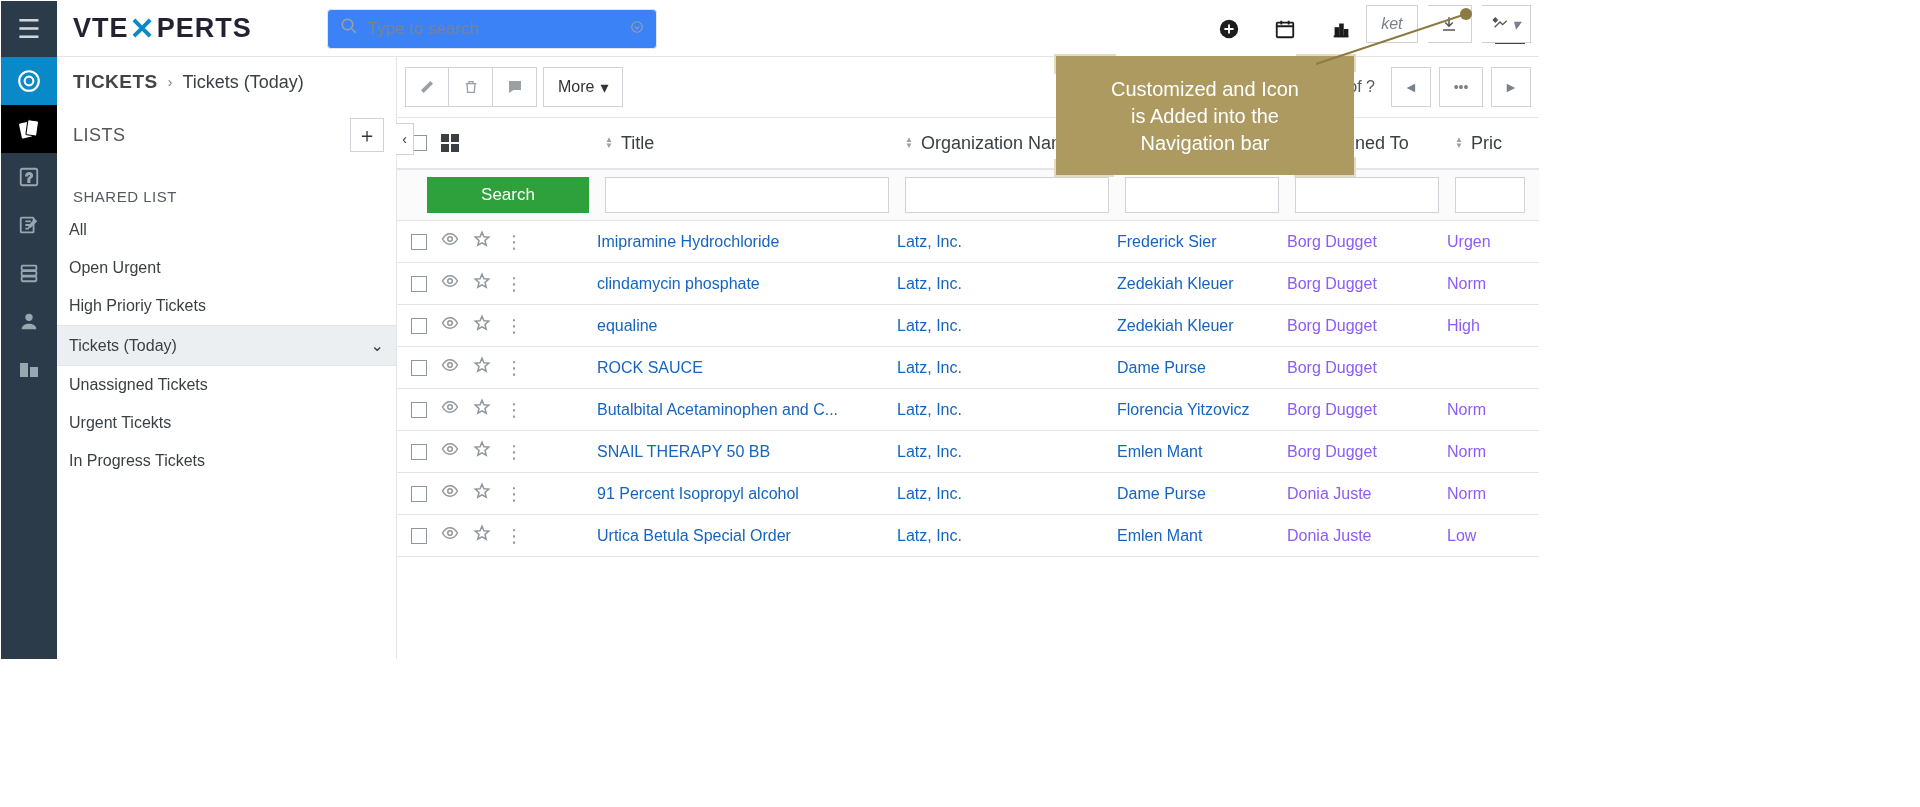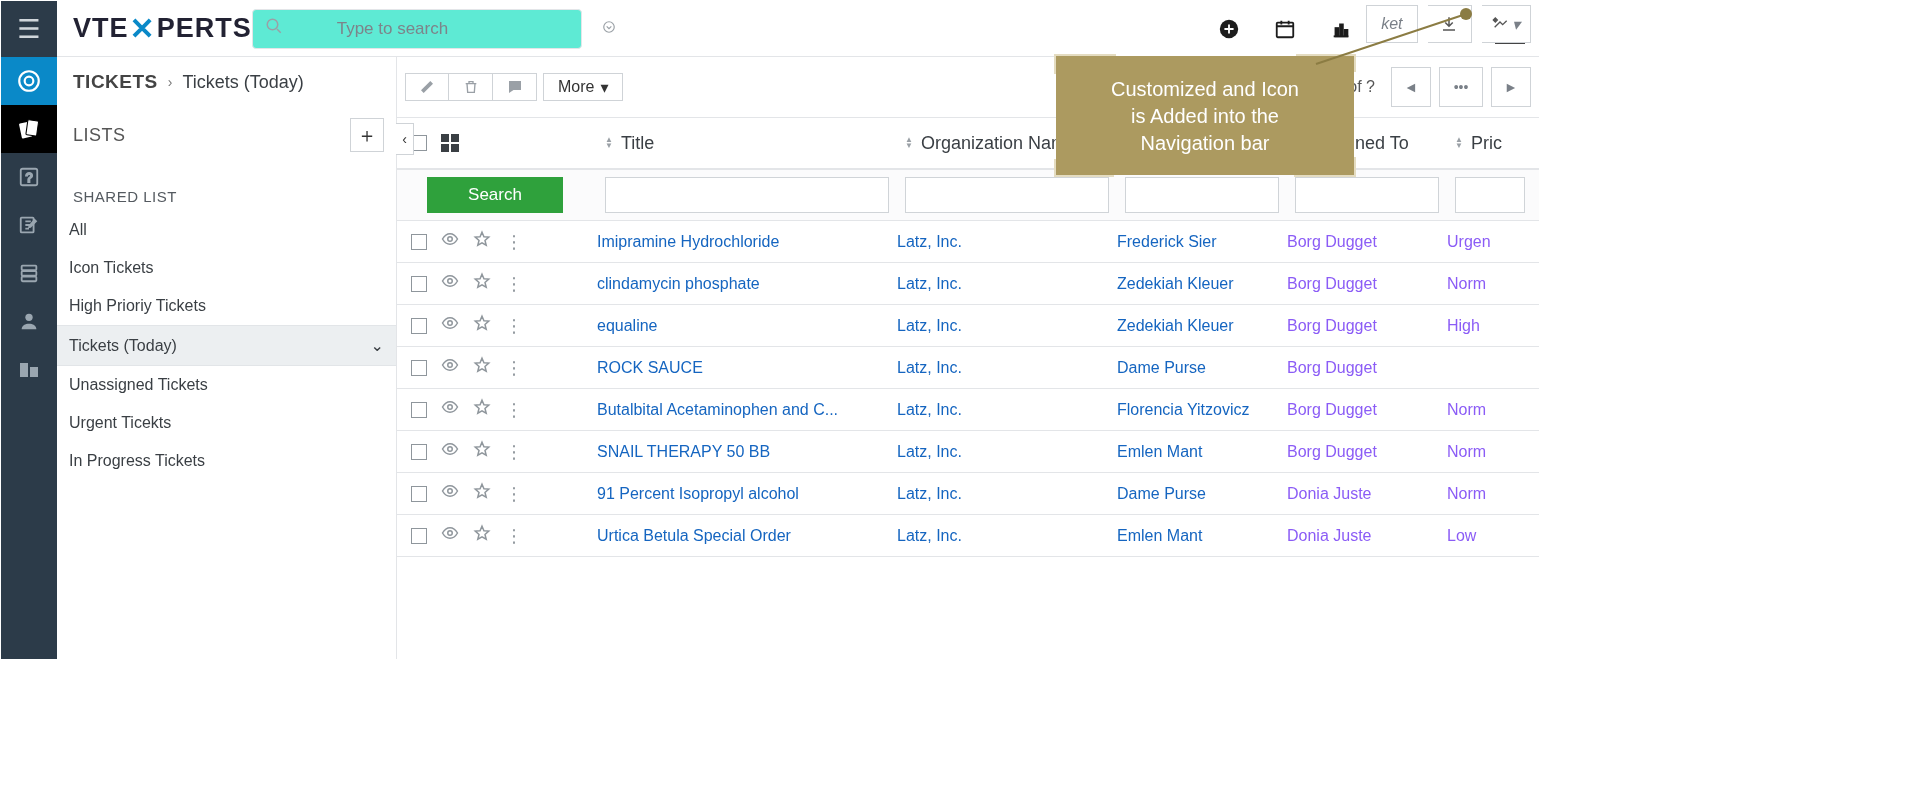--- a/index.html
+++ b/index.html
@@ -7,21 +7,21 @@
   .app { display:flex; height:660px; width:1540px; border:1px solid #fff; }
   .leftbar { width:56px; background:#2c3b49; display:flex; flex-direction:column; align-items:center; }
   .leftbar .item { width:56px; height:48px; display:flex; align-items:center; justify-content:center; color:#9aa6b0; font-size:22px; cursor:pointer; }
   .leftbar .item.top { height:56px; background:#2c3b49; color:#d0d6db; font-size:26px; }
   .leftbar .item.ring { background:#0a89c8; color:#fff; }
   .leftbar .item.cards { background:#000; color:#fff; }
   .main { flex:1; display:flex; flex-direction:column; background:#fff; }
   .topbar { height:56px; display:flex; align-items:center; padding:0 12px 0 16px; border-bottom:1px solid #e3e5e8; }
   .logo { font-weight:700; font-size:27px; letter-spacing:1px; color:#223; display:flex; align-items:center; }
   .logo .x { color:#0a89c8; font-size:30px; font-weight:900; margin:0 1px; }
-  .search-wrap { width:330px; height:40px; border:1px solid #e3e5e8; border-radius:4px; display:flex; align-items:center; padding:0 12px; color:#858b90; background:#5eead4;gap:44px; }
+  .search-wrap { margin-left:75px; width:330px; height:40px; border:1px solid #e3e5e8; border-radius:4px; display:flex; align-items:center; padding:0 12px; color:#858b90; background:#3b82f6; }
   .search-wrap .mag { margin-right:10px; font-size:18px; color:#9aa0a6; }
   .search-wrap input { flex:1; border:0; outline:0; font-size:17px; color:#333; background:transparent; }
   .search-wrap input::placeholder { color:#7d848a; }
   .search-wrap .chev { color:#9aa0a6; }
   .topspacer { flex:1; }
   .topicons { display:flex; align-items:center; gap:28px; margin-right:2px; }
   .topicons .ic { font-size:22px; color:#1c1c1c; cursor:pointer; display:inline-flex; align-items:center; justify-content:center; width:28px; height:28px; }
   .topicons .ic.info { border:2px solid #444; width:30px; height:30px; position:relative; }
   .body { flex:1; display:flex; min-height:0; }
   .sidepanel { width:340px; border-right:1px solid #e3e5e8; display:flex; flex-direction:column; padding:0; }
@@ -35,40 +35,40 @@
   .list-search { margin:10px 14px; border:1px solid #d0d4d8; height:40px; display:flex; align-items:center; padding:0 12px; }
   .list-search input { border:0; outline:0; width:100%; font-size:16px; color:#333; }
   .list-search input::placeholder { color:#7d848a; }
   .shared { padding:28px 16px 6px; font-size:15px; letter-spacing:0.5px; color:#545a60; }
   .listitems { display:flex; flex-direction:column; }
   .listitems .li { padding:10px 12px; font-size:16px; color:#3a3f44; cursor:pointer; display:flex; align-items:center; justify-content:space-between; }
   .listitems .li.active { background:#eceff1; border:1px solid #e2e5e8; border-left:0; border-right:0; }
   .content { flex:1; display:flex; flex-direction:column; min-width:0; background:#fff; }
   .toolbarrow { display:flex; align-items:center; padding:10px 8px 10px 8px; gap:6px; position:relative; }
   .btngrp { display:flex; align-items:center; }
-  .tb { height:28px; min-width:44px; border:1px solid #cfd3d7; background:#fff; color:#7a8088; display:flex; align-items:center; justify-content:center; padding:0 10px; font-size:16px; cursor:pointer; }
+  .tb { height:40px; min-width:44px; border:1px solid #cfd3d7; background:#fff; color:#7a8088; display:flex; align-items:center; justify-content:center; padding:0 10px; font-size:16px; cursor:pointer; }
   .tb + .tb { border-left:0; }
   .tb.more { color:#333; gap:6px; padding:0 14px; }
   .rightcluster { position:absolute; right:8px; top:-52px; display:flex; gap:10px; align-items:center; }
   .rightcluster .tb { height:38px;font-style:italic; }
   .pager { display:flex; align-items:center; gap:8px; margin-left:auto; }
   .pager .txt { color:#555; font-size:16px; margin-right:8px; white-space:nowrap; }
   .pager .nav { height:40px; width:40px; border:1px solid #cfd3d7; display:flex; align-items:center; justify-content:center; color:#7a8088; cursor:pointer; background:#fff; }
   .pager .dots { width:44px; }
   .headerrow, .filterrow, .datarow { display:grid; grid-template-columns:200px 300px 220px 170px 160px 90px; align-items:center; border-bottom:1px solid #e3e5e8; }
   .headerrow { height:52px; background:#fff; color:#333; border-top:1px solid #e3e5e8; }
   .headerrow .hc { display:flex; align-items:center; gap:8px; font-size:18px; color:#3a3f44; padding:0 8px; }
   .sorticons { display:inline-flex; flex-direction:column; line-height:6px; font-size:8px; color:#9aa0a6; }
   .firstcell { display:flex; align-items:center; gap:14px; padding-left:14px; }
   .cbx { width:16px; height:16px; border:1.5px solid #8f969c; display:inline-block; }
   .gridic { width:18px; height:18px; display:grid; grid-template-columns:1fr 1fr; grid-template-rows:1fr 1fr; gap:2px; }
   .gridic span { background:#3a3f44; }
   .filterrow { height:52px; background:#fbfbfc; border-top:1px solid #e3e5e8; }
   .filterrow .fc { padding:0 8px; }
-  .searchbtn { background:#2fa13c; border:0; color:#fff; font-size:17px; height:36px; width:136px; cursor:pointer; margin-left:22px; }
+  .searchbtn { background:#2fa13c; border:0; color:#fff; font-size:17px; height:36px; width:162px; cursor:pointer; margin-left:22px; }
   .finput { height:36px; width:100%; border:1px solid #d0d4d8; padding:0 8px; font-size:15px; }
   .datarow { height:42px; }
   .rowfirst { display:flex; align-items:center; gap:14px; padding-left:14px; color:#8f969c; }
   .rowfirst .eye, .rowfirst .star, .rowfirst .vd { font-size:18px; cursor:pointer; }
   .link { color:#1565c0; font-size:16px; white-space:nowrap; overflow:hidden; text-overflow:ellipsis; padding-right:16px; cursor:pointer; }
   .plain { color:#8b5cf6; font-size:16px; white-space:nowrap; overflow:hidden; text-overflow:ellipsis; }
   .collapsehandle { position:absolute; left:-1px; top:66px; width:18px; height:32px; border:1px solid #cfd3d7; border-left:0; background:#fff; display:flex; align-items:center; justify-content:center; color:#333; cursor:pointer; }
   .contentwrap { position:relative; display:flex; flex-direction:column; min-width:0; }
   
   .callout { position:absolute; top:56px; left:1056px; width:298px; background:#ac9a60; color:#fff; padding:20px 14px 18px; text-align:center; font-family:"Segoe UI",Arial,sans-serif; font-size:20px; line-height:1.35; z-index:50; }
@@ -201,21 +201,21 @@
           <span class="sep">›</span>
           <span class="cur">Tickets (Today)</span>
         </div>
         <div class="lists-head">
           <span class="t">LISTS</span>
           <div class="plusbtn">＋</div>
         </div>
         <div class="shared">SHARED LIST</div>
         <div class="listitems">
           <div class="li">All</div>
-          <div class="li">Icon Tickets</div>
+          <div class="li">Open Urgent</div>
           <div class="li">High Prioriy Tickets</div>
           <div class="li active">
             <span>Tickets (Today)</span>
             <span>⌄</span>
           </div>
           <div class="li">Unassigned Tickets</div>
           <div class="li">Urgent Ticekts</div>
           <div class="li">In Progress Tickets</div>
         </div>
       </div>

